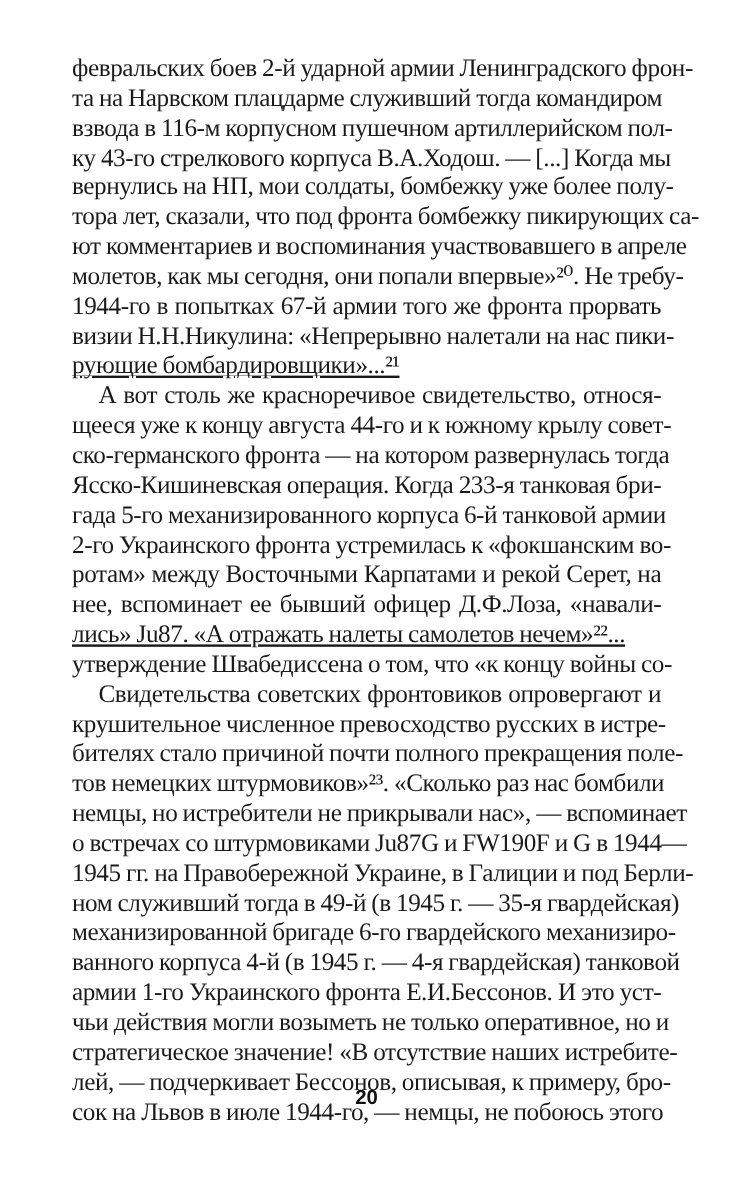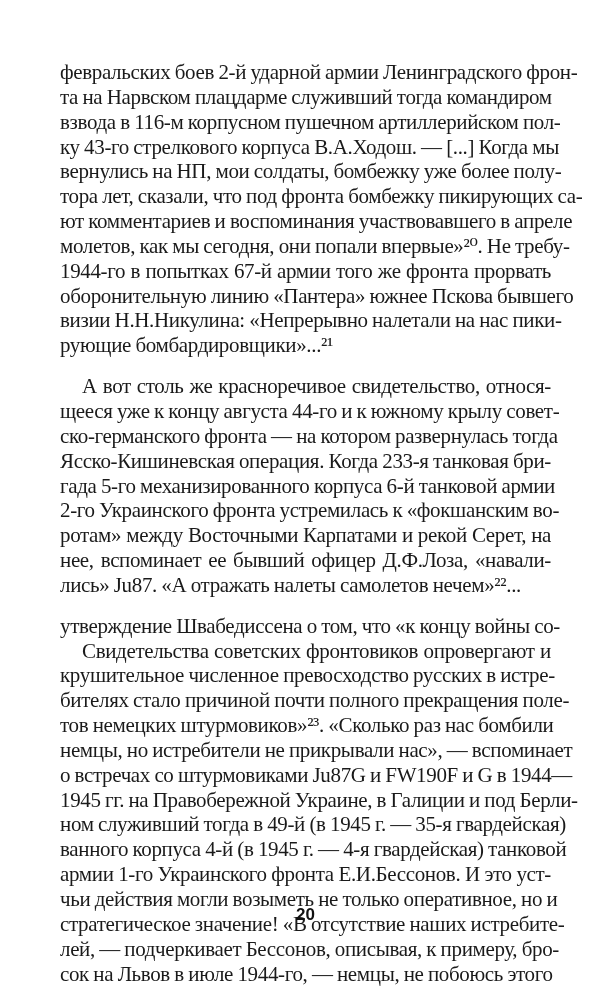--- a/index.html
+++ b/index.html
@@ -27,25 +27,26 @@
       display: block;
       white-space: nowrap;
       text-align: justify;
       text-align-last: justify;
       height: 24.85px;
       letter-spacing: -0.35px;
       word-spacing: -0.5px;
     }
     .line.last {
       text-align-last: left;
+      text-decoration: underline;
     }
     .line.indent {
       padding-left: 22px;
     }
-    .para { display: block; margin-top: 16px; }
+    .para { display: block; }
     .page-number {
       position: absolute;
       left: 0;
       width: 611px;
       top: 905px;
       text-align: center;
       font-family: "Liberation Sans", "DejaVu Sans", sans-serif;
       font-weight: bold;
       font-size: 17px;
       color: #111111;
@@ -58,21 +59,20 @@
   <div class="para">
     <span class="line">февральских боев 2-й ударной армии Ленинградского фрон-</span>
     <span class="line">та на Нарвском плацдарме служивший тогда командиром</span>
     <span class="line">взвода в 116-м корпусном пушечном артиллерийском пол-</span>
     <span class="line">ку 43-го стрелкового корпуса В.А.Ходош. — [...] Когда мы</span>
     <span class="line">вернулись на НП, мои солдаты, бомбежку уже более полу-</span>
     <span class="line">тора лет, сказали, что под фронта бомбежку пикирующих са-</span>
     <span class="line">ют комментариев и воспоминания участвовавшего в апреле</span>
     <span class="line">молетов, как мы сегодня, они попали впервые»²⁰. Не требу-</span>
     <span class="line">1944-го в попытках 67-й армии того же фронта прорвать</span>
-    <span class="line">оборонительную линию «Пантера» южнее Пскова бывшего</span>
     <span class="line">визии Н.Н.Никулина: «Непрерывно налетали на нас пики-</span>
     <span class="line last">рующие бомбардировщики»...²¹</span>
   </div>
   <div class="para">
     <span class="line indent">А вот столь же красноречивое свидетельство, относя-</span>
     <span class="line">щееся уже к концу августа 44-го и к южному крылу совет-</span>
     <span class="line">ско-германского фронта — на котором развернулась тогда</span>
     <span class="line">Ясско-Кишиневская операция. Когда 233-я танковая бри-</span>
     <span class="line">гада 5-го механизированного корпуса 6-й танковой армии</span>
     <span class="line">2-го Украинского фронта устремилась к «фокшанским во-</span>
@@ -83,20 +83,21 @@
   <div class="para">
     <span class="line">утверждение Швабедиссена о том, что «к концу войны со-</span>
     <span class="line indent">Свидетельства советских фронтовиков опровергают и</span>
     <span class="line">крушительное численное превосходство русских в истре-</span>
     <span class="line">бителях стало причиной почти полного прекращения поле-</span>
     <span class="line">тов немецких штурмовиков»²³. «Сколько раз нас бомбили</span>
     <span class="line">немцы, но истребители не прикрывали нас», — вспоминает</span>
     <span class="line">о встречах со штурмовиками Ju87G и FW190F и G в 1944—</span>
     <span class="line">1945 гг. на Правобережной Украине, в Галиции и под Берли-</span>
     <span class="line">ном служивший тогда в 49-й (в 1945 г. — 35-я гвардейская)</span>
+    <span class="line">механизированной бригаде 6-го гвардейского механизиро-</span>
     <span class="line">ванного корпуса 4-й (в 1945 г. — 4-я гвардейская) танковой</span>
     <span class="line">армии 1-го Украинского фронта Е.И.Бессонов. И это уст-</span>
     <span class="line">чьи действия могли возыметь не только оперативное, но и</span>
     <span class="line">стратегическое значение! «В отсутствие наших истребите-</span>
     <span class="line">лей, — подчеркивает Бессонов, описывая, к примеру, бро-</span>
     <span class="line">сок на Львов в июле 1944-го, — немцы, не побоюсь этого</span>
   </div>
 </div>
 
 <div class="page-number">20</div>

